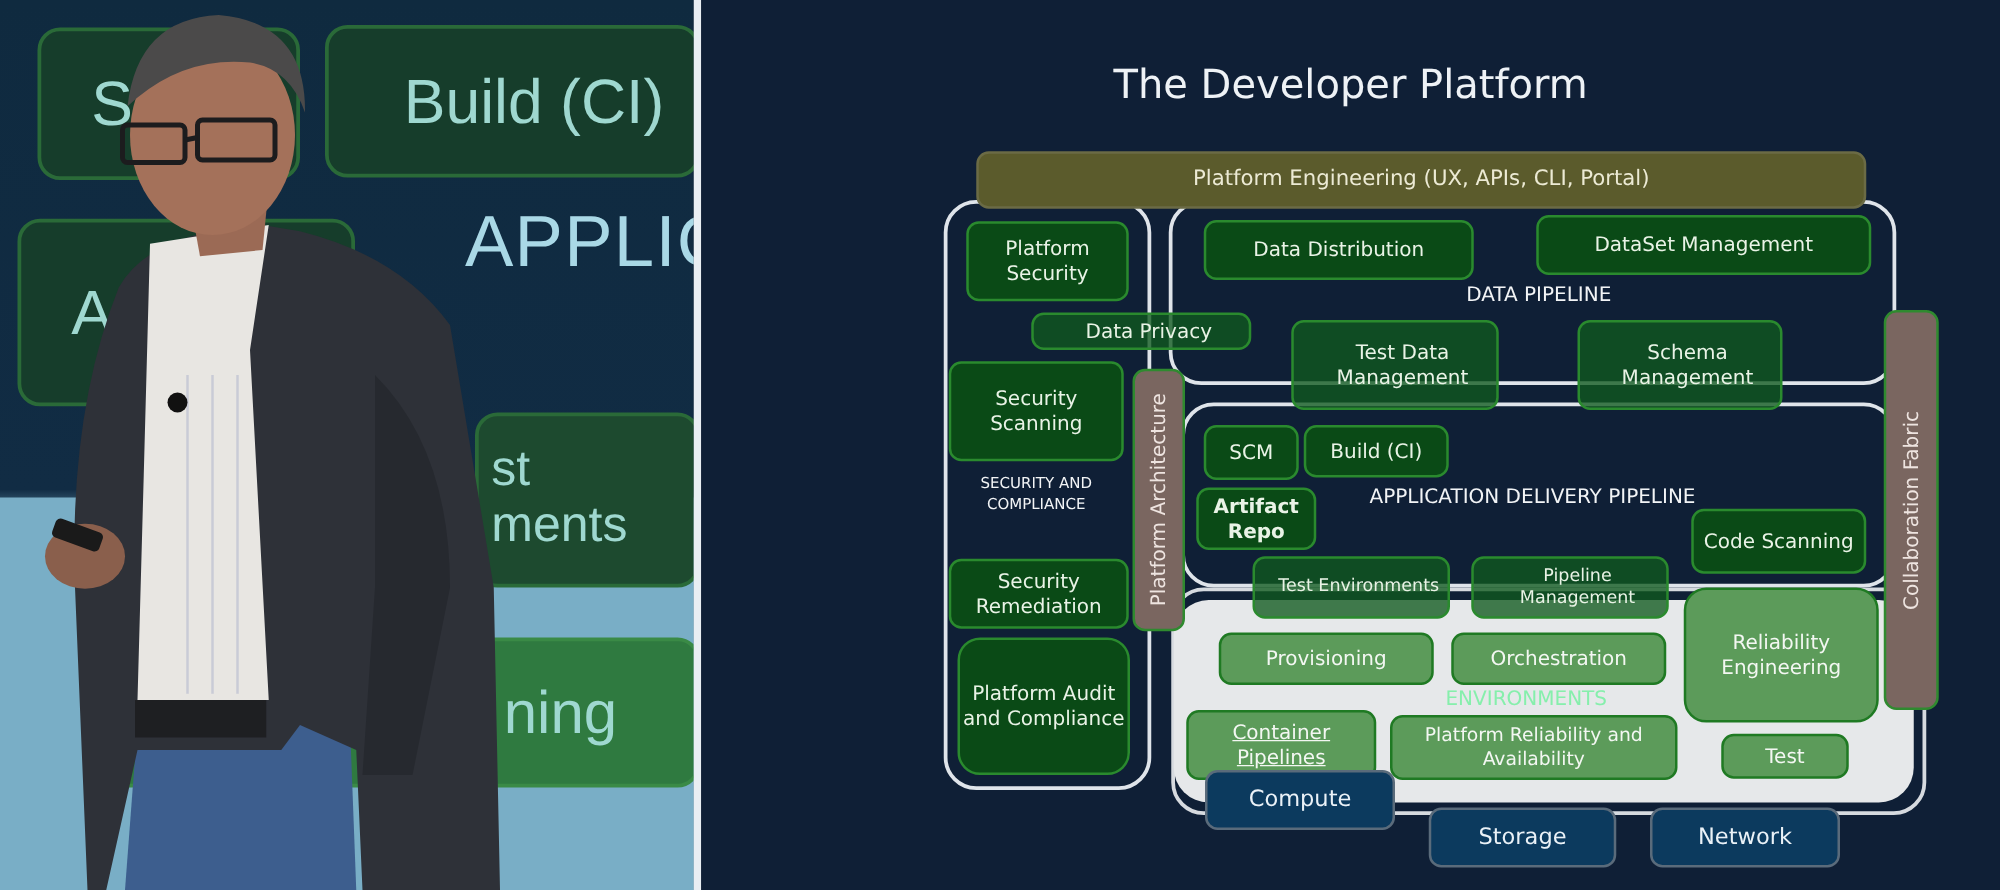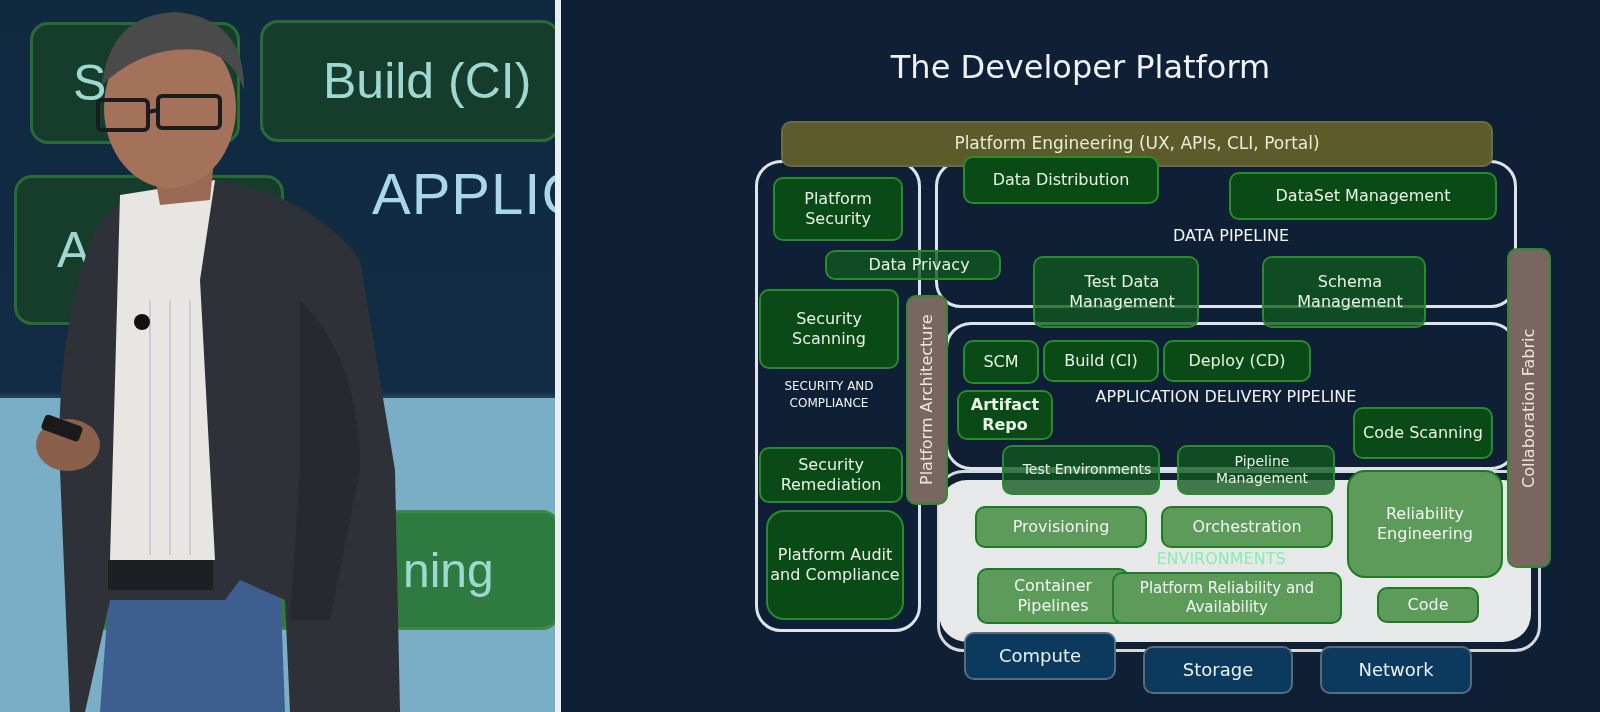--- a/index.html
+++ b/index.html
@@ -43,20 +43,26 @@
   <div class="bgtile" style="left:30px;top:22px;width:210px;height:122px;">
       <span>S</span>
     </div>
   <div class="bgtile" style="left:260px;top:20px;width:300px;height:122px;padding-left:60px;">
       <span>Build (CI)</span>
     </div>
   <div class="bgtext" style="left:372px;top:160px;">APPLIC</div>
   <div class="bgtile" style="left:14px;top:175px;width:270px;height:150px;">
       <span>Art</span>
     </div>
+  <div class="bgtile" style="left:380px;top:330px;width:180px;height:140px;padding-left:10px;align-items:flex-start;padding-top:20px;font-size:40px;background:#1d4a2f;">
+    <div>
+      <div>st</div>
+      <div>ments</div>
+    </div>
+  </div>
   <div class="bgtile" style="left:70px;top:510px;width:490px;height:120px;padding-left:330px;background:#2f7a40;border-color:#3a8a46;font-size:48px;">
       <span>ning</span>
     </div>
 
   <svg class="speaker" width="555" height="712" viewBox="0 0 555 712">
 
     <path d="M110 580 L280 580 L285 712 L100 712 Z" fill="#3d5e8e"></path>
 
     <path d="M95 230 Q120 185 210 180 L240 185 Q320 205 360 260 L395 470 L400 712 L290 712 L285 600 L240 580 L225 600 L110 600 L85 712 L70 712 L60 470 Q55 330 95 230 Z" fill="#2e3138"></path>
 
@@ -97,41 +103,40 @@
 
   <div class="box dark" style="left:212px;top:177px;width:130px;height:64px;">Platform Security</div>
   <div class="box trans" style="left:264px;top:250px;width:176px;height:30px;font-size:16px;">Data Privacy</div>
   <div class="box dark" style="left:198px;top:289px;width:140px;height:80px;">Security Scanning</div>
   <div class="label" style="left:198px;top:378px;width:140px;font-size:12px;line-height:1.45;">SECURITY AND COMPLIANCE</div>
   <div class="box dark" style="left:198px;top:447px;width:144px;height:56px;">Security Remediation</div>
   <div class="box dark" style="left:205px;top:510px;width:138px;height:110px;border-radius:18px;">Platform Audit and Compliance</div>
 
   <div class="box brown vert" style="left:345px;top:295px;width:42px;height:210px;">Platform Architecture</div>
 
-  <div class="box dark" style="left:402px;top:156px;width:196px;height:48px;">Data Distribution</div>
+  <div class="box dark" style="left:402px;top:176px;width:216px;height:48px;">Data Distribution</div>
   <div class="box dark" style="left:668px;top:172px;width:268px;height:48px;">DataSet Management</div>
   <div class="label" style="left:560px;top:226px;width:220px;font-size:16px;">DATA PIPELINE</div>
   <div class="box trans" style="left:472px;top:256px;width:166px;height:72px;font-size:16px;">Test Data Management</div>
   <div class="box trans" style="left:701px;top:256px;width:164px;height:72px;font-size:16px;">Schema Management</div>
 
   <div class="box dark" style="left:402px;top:340px;width:76px;height:44px;">SCM</div>
   <div class="box dark" style="left:482px;top:340px;width:116px;height:42px;">Build (CI)</div>
-  <div class="box dark" style="left:602px;top:340px;width:148px;height:42px;">Deploy (CD)</div>
   <div class="label" style="left:500px;top:387px;width:330px;font-size:16px;">APPLICATION DELIVERY PIPELINE</div>
   <div class="box dark" style="left:396px;top:390px;width:96px;height:50px;font-weight:bold;">Artifact Repo</div>
   <div class="box dark" style="left:792px;top:407px;width:140px;height:52px;">Code Scanning</div>
   <div class="box trans" style="left:441px;top:445px;width:158px;height:50px;">Test Environments</div>
   <div class="box trans" style="left:616px;top:445px;width:158px;height:50px;">Pipeline Management</div>
 
   <div class="box light" style="left:414px;top:506px;width:172px;height:42px;">Provisioning</div>
   <div class="box light" style="left:600px;top:506px;width:172px;height:42px;">Orchestration</div>
   <div class="box light" style="left:786px;top:470px;width:156px;height:108px;border-radius:18px;">Reliability Engineering</div>
   <div class="label" style="left:560px;top:549px;width:200px;font-size:16px;color:#86efac;">ENVIRONMENTS</div>
-  <div class="box light" style="left:416px;top:568px;width:152px;height:56px;">Container Pipelines</div>
+  <div class="box light" style="left:388px;top:568px;width:152px;height:56px;text-decoration:underline;">Container Pipelines</div>
   <div class="box light" style="left:551px;top:572px;width:230px;height:52px;font-size:15px;">Platform Reliability and Availability</div>
-  <div class="box light" style="left:816px;top:587px;width:102px;height:36px;">Code</div>
+  <div class="box light" style="left:816px;top:587px;width:102px;height:36px;">Test</div>
 
   <div class="box brown vert" style="left:946px;top:248px;width:44px;height:320px;">Collaboration Fabric</div>
 
-  <div class="box infra" style="left:403px;top:632px;width:152px;height:48px;">Compute</div>
+  <div class="box infra" style="left:403px;top:616px;width:152px;height:48px;">Compute</div>
   <div class="box infra" style="left:582px;top:646px;width:150px;height:48px;">Storage</div>
   <div class="box infra" style="left:759px;top:646px;width:152px;height:48px;">Network</div>
 </div>
 
 </body></html>

